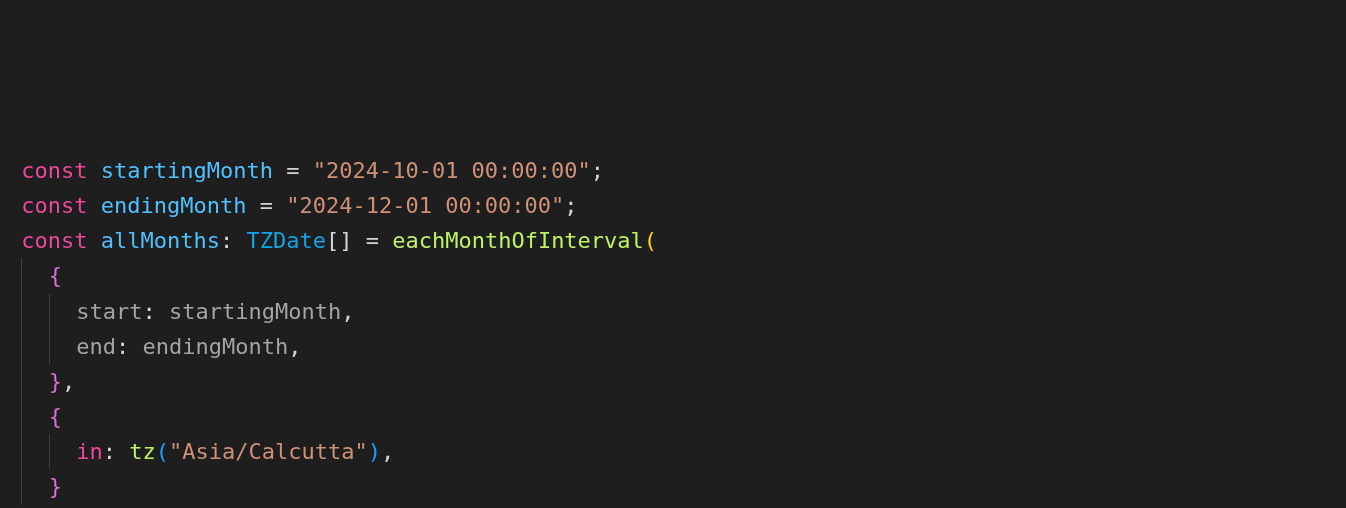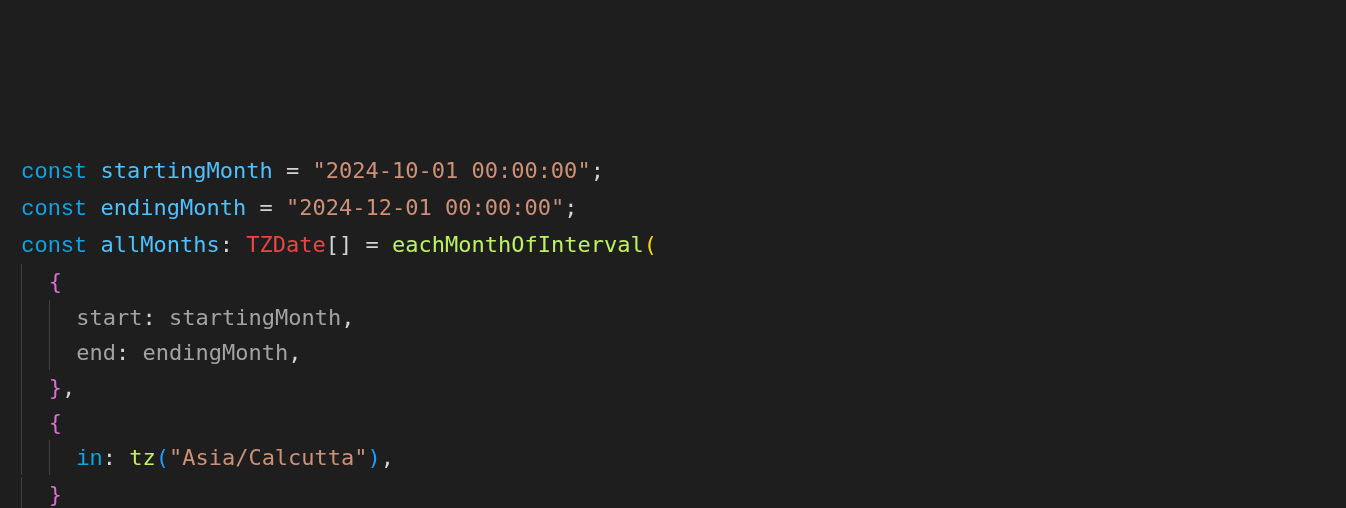--- a/index.html
+++ b/index.html
@@ -7,24 +7,24 @@
     background: #1e1e1e;
     font-family: "Menlo", "Monaco", "Consolas", monospace;
     font-size: 22px;
     line-height: 1.6;
     color: #d4d4d4;
     padding: 12px 8px;
     white-space: pre;
     overflow: hidden;
   }
   .line { display: block; }
-  .kw { color: #0ea5e9; font-family: Liberation Mono, monospace; }       
+  .kw { color: #ec4899; }       
   .var { color: #a3a3a3; }      
   .varlight { color: #4fc1ff; } 
-  .type { color: #ef4444; }     
+  .type { color: #0ea5e9; }     
   .func { color: #bef264; }     
   .str { color: #ce9178; }      
   .punct { color: #d4d4d4; }
   .yellow { color: #ffd700; }   
   .purple { color: #da70d6; }   
   .blue { color: #179fff; }
   .indent-guide {
     border-left: 1px solid #404040;
     display: inline-block;
     height: 1.6em;

